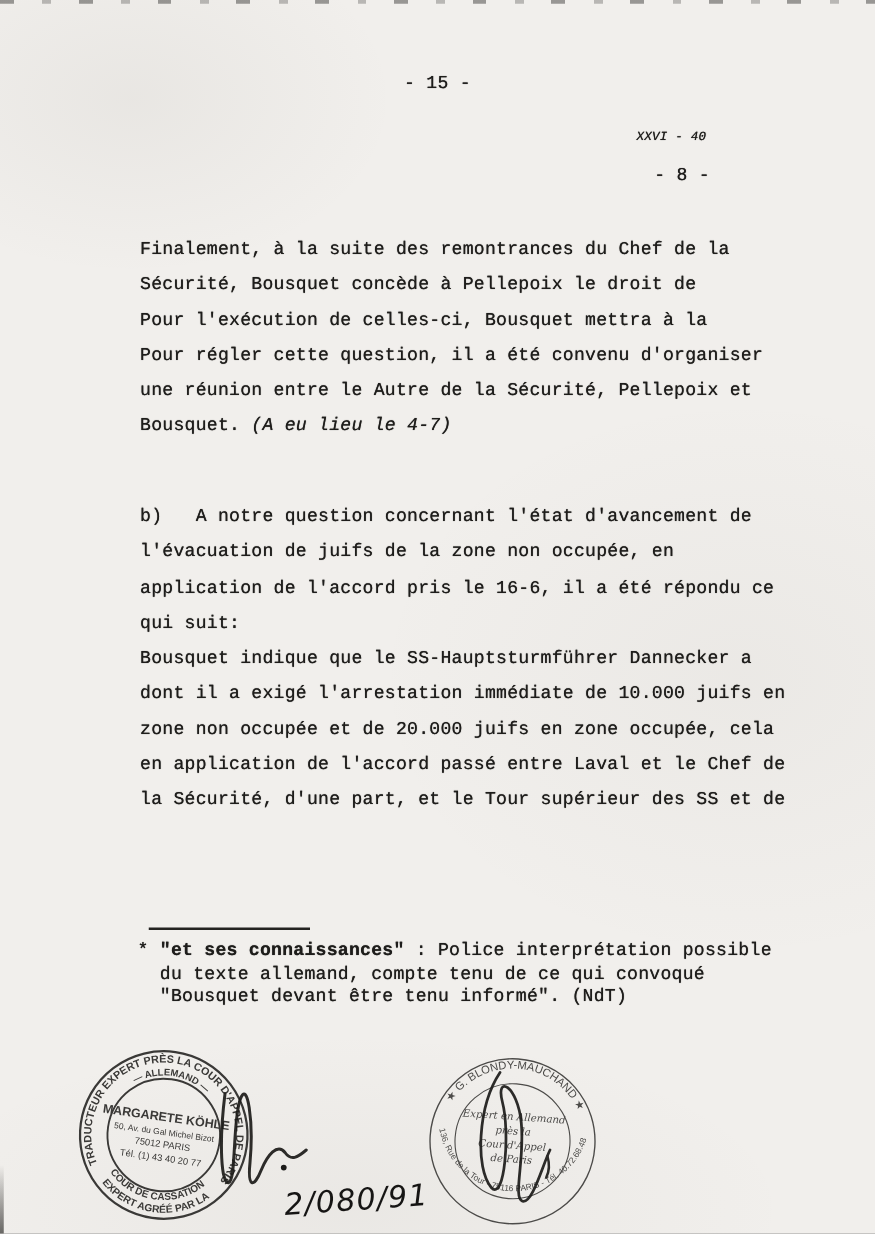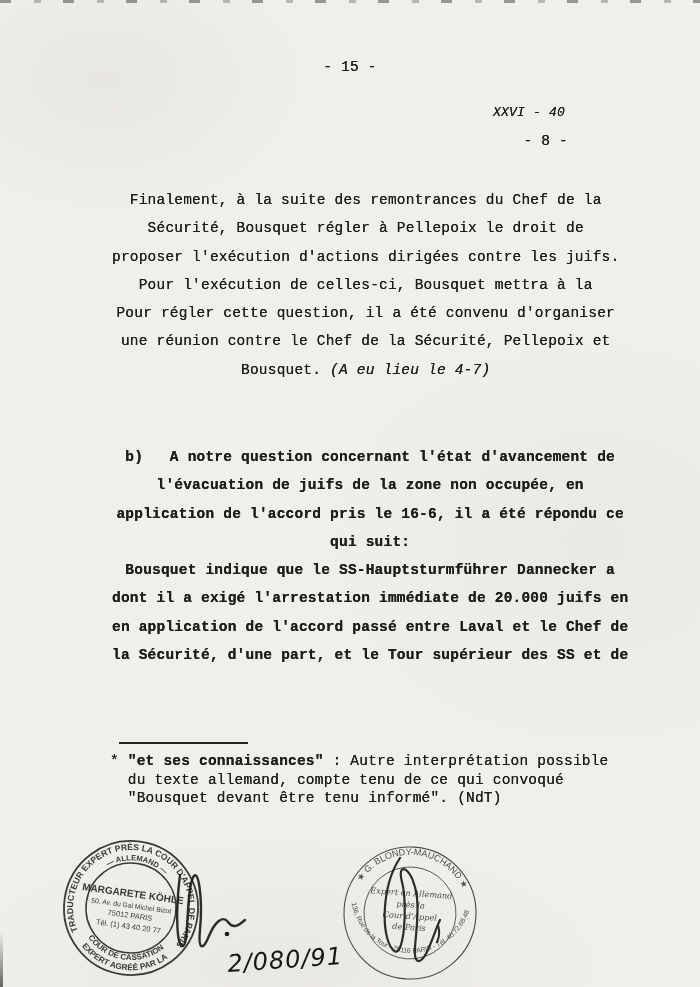--- a/index.html
+++ b/index.html
@@ -25,32 +25,32 @@
     position:absolute;left:0;bottom:0;width:3px;height:55px;
     background:linear-gradient(180deg, transparent, rgba(30,29,27,.65));
   }
   .typed{ text-shadow:0 0 .6px currentColor; letter-spacing:.2px; }
   .page-number{
     position:absolute;top:59px;left:0;width:100%;
     text-align:center;font-size:14.5px;white-space:pre;
   }
   .doc-ref{
     position:absolute;top:105px;right:135px;
-    font-size:13px;font-style:italic;white-space:pre;text-align:center;
+    font-size:10px;font-style:italic;white-space:pre;text-align:center;
   }
   .sub-ref{
     position:absolute;top:133px;right:132px;
     font-size:14.5px;white-space:pre;
   }
   .body{
     position:absolute;left:112px;
-    font-size:14.5px;line-height:28.3px;text-align:center;
+    font-size:14.5px;line-height:28.3px;
   }
   .para1{top:186px;}
-  .para2{top:443px;font-weight:bold;}
+  .para2{top:400px;}
   .line{white-space:pre;}
   .it{font-style:italic;}
   .b{font-weight:bold;}
   .fn-rule{
     position:absolute;left:119px;top:742px;width:129px;height:2px;
     background:#242321;
   }
   .footnote{
     position:absolute;left:110px;top:752px;
     font-size:14.5px;line-height:18.6px;
@@ -70,43 +70,43 @@
 
   <div class="scan-top"></div>
   <div class="scan-corner"></div>
 
   <div class="page-number typed">- 15 -</div>
   <div class="doc-ref typed">XXVI - 40</div>
   <div class="sub-ref typed">- 8 -</div>
 
   <div class="body para1 typed">
     <div class="line">Finalement, à la suite des remontrances du Chef de la</div>
-    <div class="line">Sécurité, Bousquet régler à Pellepoix le droit de</div>
-    <div class="line">proposer l'exécution d'actions dirigées contre les juifs.</div>
+    <div class="line">Sécurité, Bousquet concède à Pellepoix le droit de</div>
     <div class="line">Pour l'exécution de celles-ci, Bousquet mettra à la</div>
     <div class="line">Pour régler cette question, il a été convenu d'organiser</div>
-    <div class="line">une réunion contre le Chef de la Sécurité, Pellepoix et</div>
+    <div class="line">une réunion entre le Autre de la Sécurité, Pellepoix et</div>
     <div class="line"><span>Bousquet. </span><span class="it">(A eu lieu le 4-7)</span></div>
   </div>
 
   <div class="body para2 typed">
     <div class="line">b)   A notre question concernant l'état d'avancement de</div>
     <div class="line">l'évacuation de juifs de la zone non occupée, en</div>
     <div class="line">application de l'accord pris le 16-6, il a été répondu ce</div>
     <div class="line">qui suit:</div>
     <div class="line">Bousquet indique que le SS-Hauptsturmführer Dannecker a</div>
-    <div class="line">dont il a exigé l'arrestation immédiate de 20.000 juifs en</div>
+    <div class="line">dont il a exigé l'arrestation immédiate de 10.000 juifs en</div>
+    <div class="line">zone non occupée et de 20.000 juifs en zone occupée, cela</div>
     <div class="line">en application de l'accord passé entre Laval et le Chef de</div>
     <div class="line">la Sécurité, d'une part, et le Tour supérieur des SS et de</div>
   </div>
 
   <div class="fn-rule"></div>
 
   <div class="footnote typed">
-    <div class="line"><span>* </span><span class="b">"et ses connaissances"</span><span> : Autre interprétation possible</span></div>
+    <div class="line"><span>* </span><span class="b">"et ses connaissances"</span><span> : Police interprétation possible</span></div>
     <div class="line">  du texte allemand, compte tenu de ce qui convoqué</div>
     <div class="line">  "Bousquet devant être tenu informé". (NdT)</div>
   </div>
 
   <svg class="stamp stamp-left" width="170" height="170" viewBox="0 0 170 170">
     <defs>
       <path id="lt" d="M 44,126 A 58,58 0 1 1 126,126"></path>
       <path id="la" d="M 47,112 A 47,47 0 1 1 123,112"></path>
       <path id="lb1" d="M 33,119 A 62,62 0 0 0 137,119"></path>
       <path id="lb2" d="M 44,117 A 52,52 0 0 0 126,117"></path>

